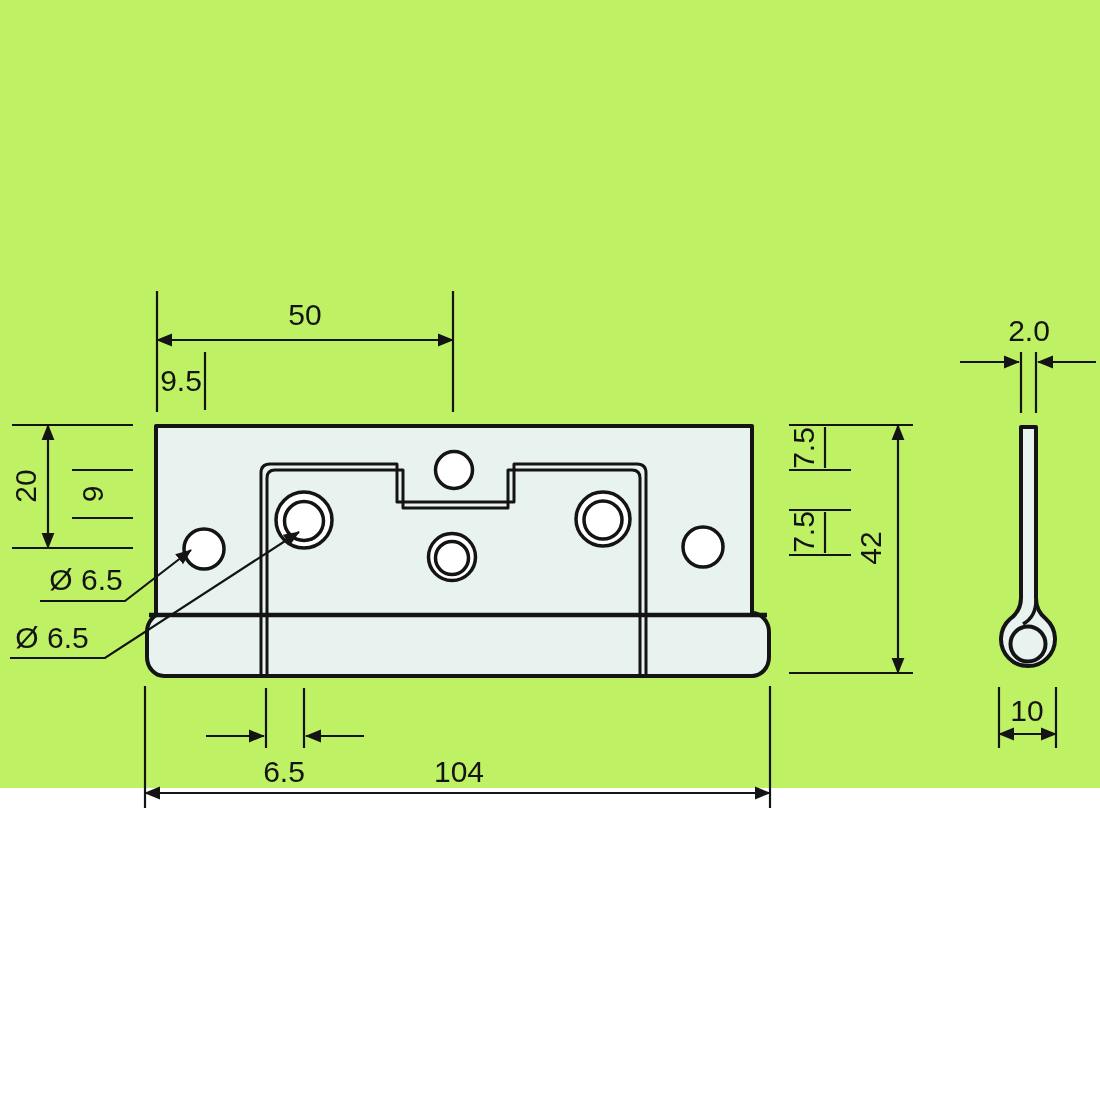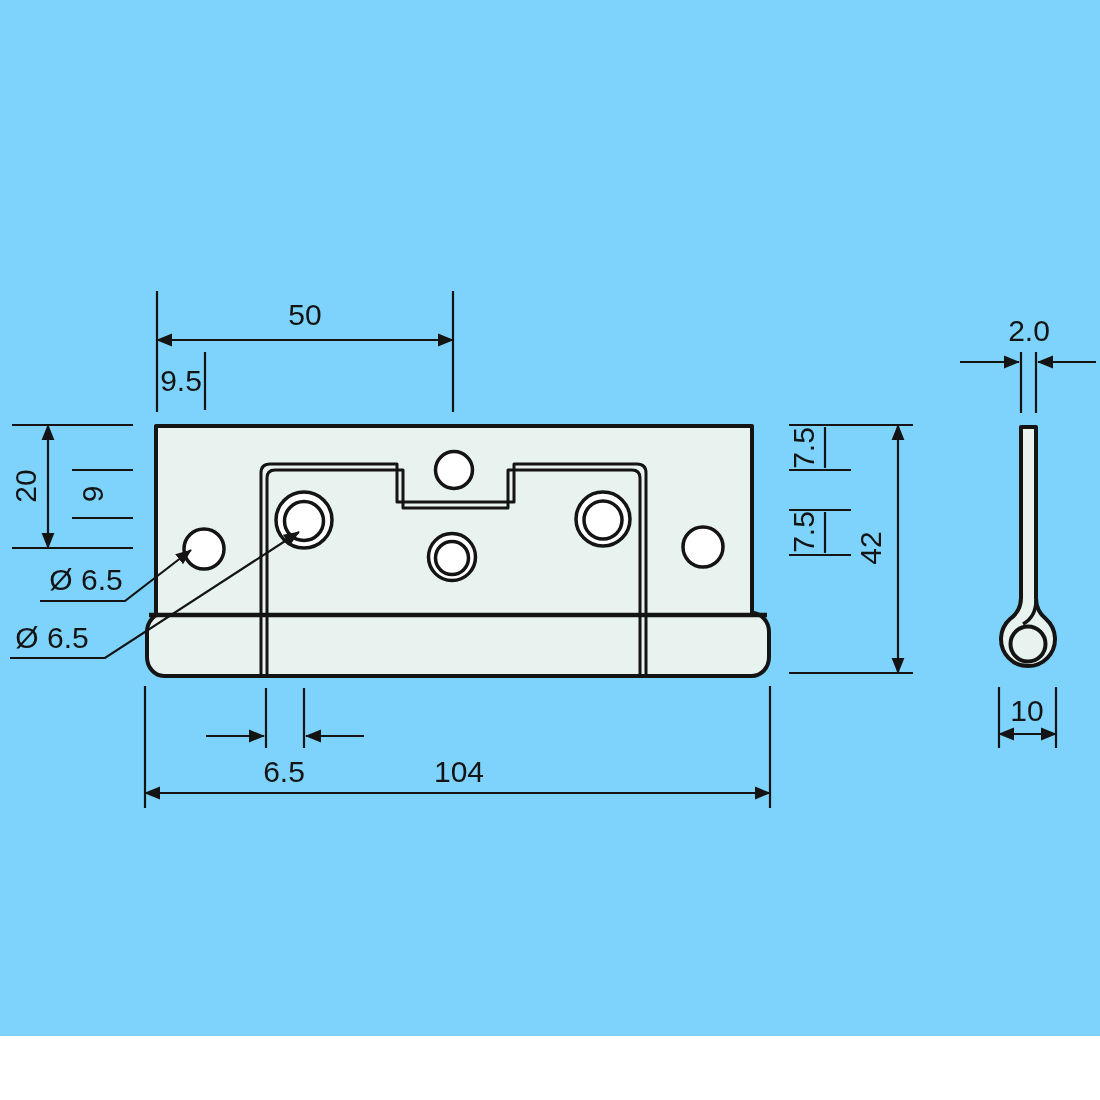--- a/index.html
+++ b/index.html
@@ -6,22 +6,22 @@
     margin: 0;
     padding: 0;
     background: #ffffff;
     width: 1100px;
     height: 1100px;
     overflow: hidden;
   }
   .stage {
     position: relative;
     width: 1100px;
-    height: 1036px;
-    background: #7dd3fc;
+    height: 788px;
+    background: #bef264;
   }
   svg { display: block; }
   .part {
     fill: var(--part-fill, #e8f3ef);
     stroke: #141414;
     stroke-width: 4;
     stroke-linejoin: round;
   }
   .part-thin {
     fill: none;

